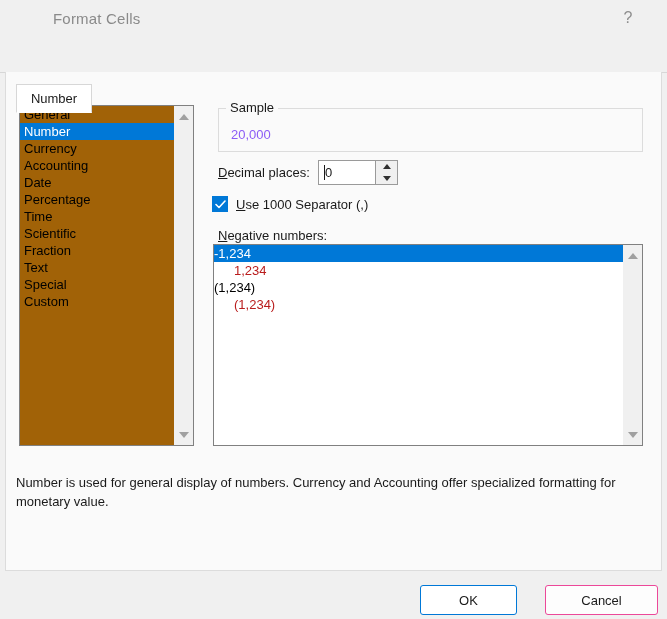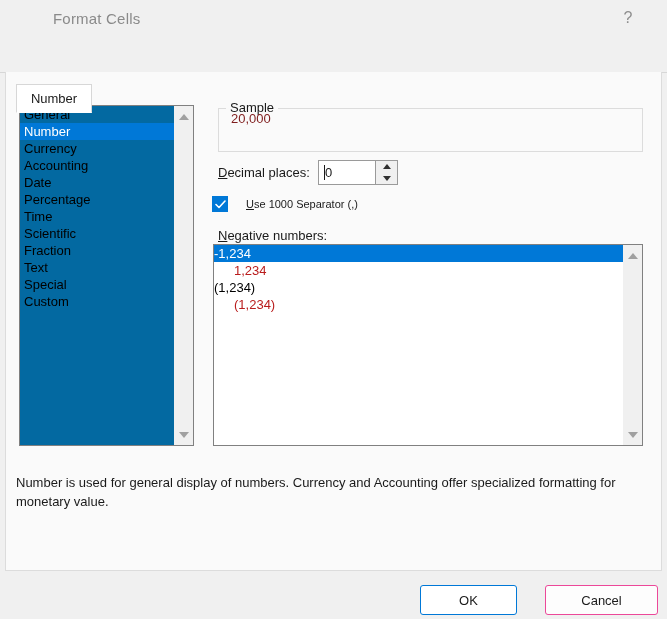--- a/index.html
+++ b/index.html
@@ -108,21 +108,21 @@
   .accel { text-decoration: underline; }
 
   
   #category-label { left: 18px; top: 88px; }
   #category-listbox {
     position: absolute;
     left: 19px;
     top: 105px;
     width: 175px;
     height: 341px;
-    background: #0369a1;
+    background: #a16207;
     border: 1px solid #808080;
     box-sizing: border-box;
     overflow: hidden;
   }
   #category-items {
     position: absolute;
     left: 0; top: 0;
     width: 155px;
   }
   .cat-item {
@@ -188,23 +188,23 @@
     left: 226px;
     top: 100px;
     background: #fafafa;
     padding: 0 4px;
     font-size: 13px;
     color: #1a1a1a;
   }
   #sample-value {
     position: absolute;
     left: 231px;
-    top: 111px;
-    font-size: 13px;
-    color: #7f1d1d;
+    top: 127px;
+    font-size: 13px;
+    color: #8b5cf6;
   }
 
   
   #decimal-label { left: 218px; top: 165px; }
   #decimal-spinner {
     position: absolute;
     left: 318px;
     top: 160px;
     width: 80px;
     height: 25px;
@@ -276,22 +276,22 @@
     background: #0078d7;
     border: 1px solid #0078d7;
     box-sizing: border-box;
     display: flex;
     align-items: center;
     justify-content: center;
     flex: none;
   }
   #separator-box svg { display: block; }
   #separator-label {
-    margin-left: 18px;
-    font-size: 11px;
+    margin-left: 8px;
+    font-size: 13px;
     color: #1a1a1a;
     white-space: nowrap;
   }
 
   
   #negative-label { left: 218px; top: 228px; }
   #negative-listbox {
     position: absolute;
     left: 213px;
     top: 244px;

